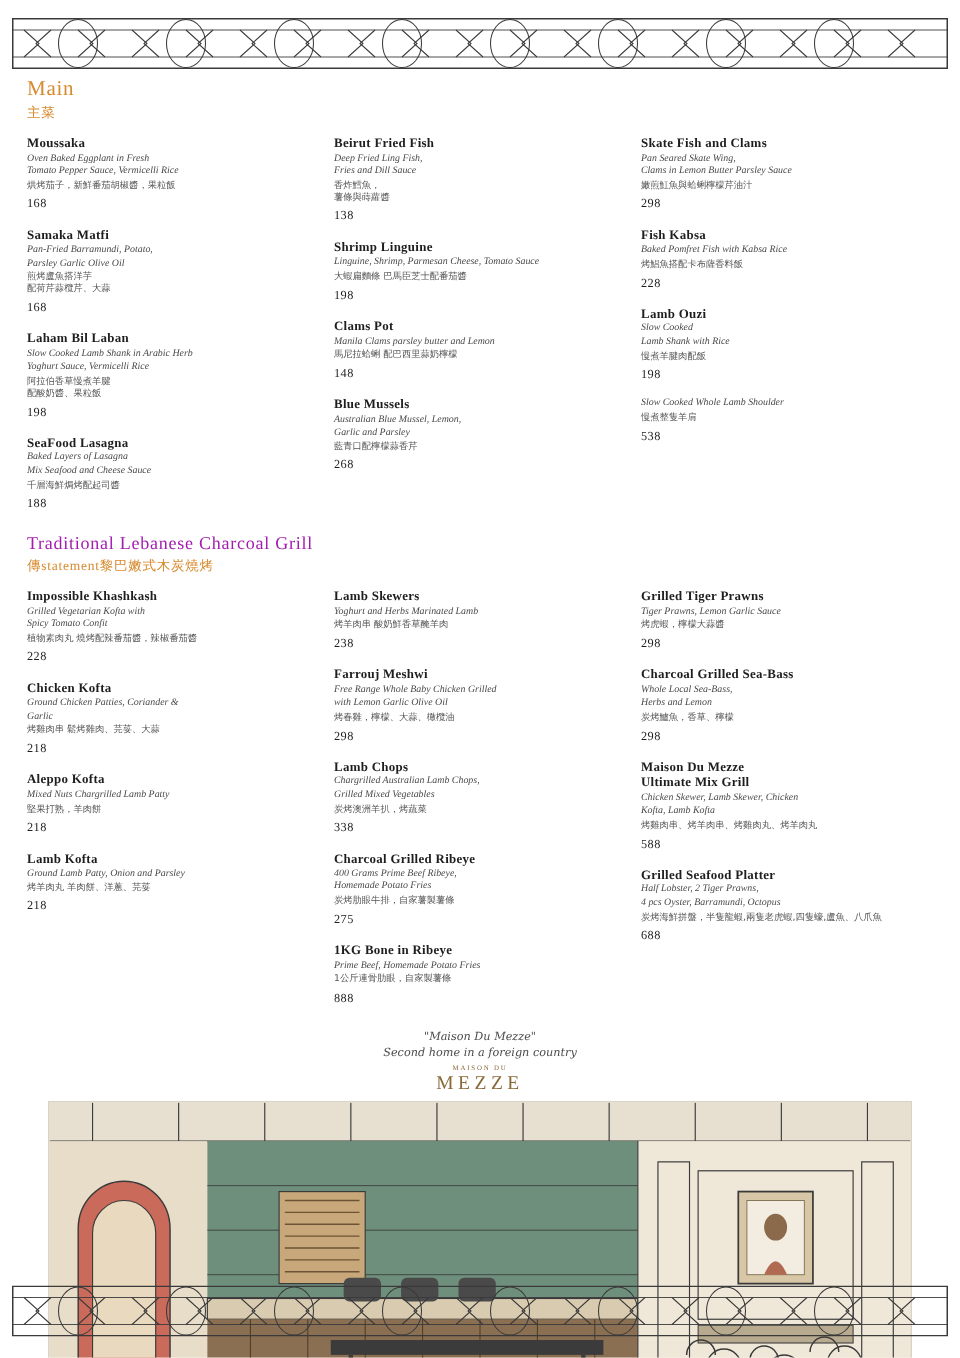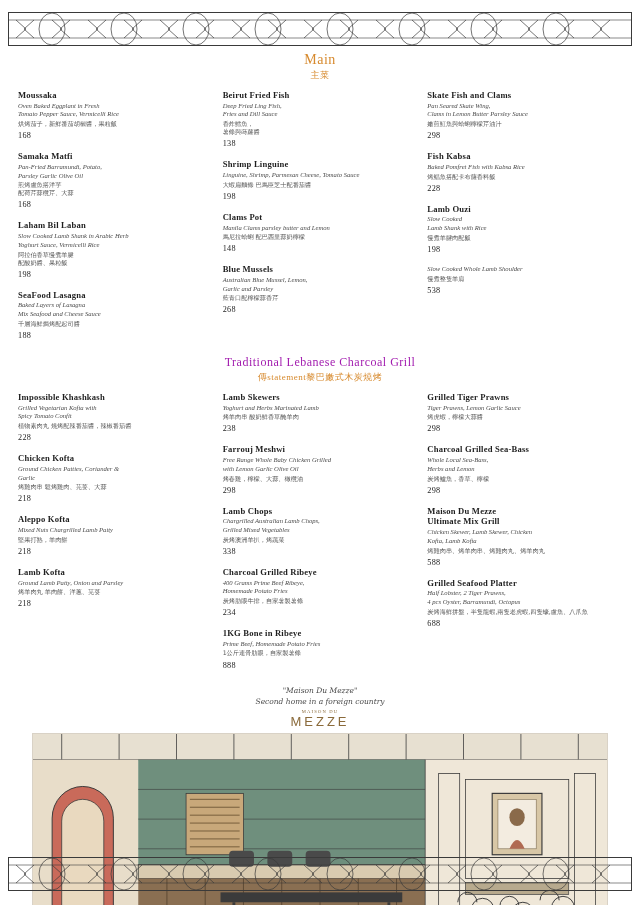--- a/index.html
+++ b/index.html
@@ -25,21 +25,20 @@
   .border-band svg { display:block; width:100%; height:100%; }
 
   
   .page {
     position: absolute;
     top: 52px; left: 0; right: 0; bottom: 52px;
     padding: 0 18px;
   }
 
   .section-title {
-    text-align:center;
     color:#d78a2e;
     font-size: 14px;
     letter-spacing: .5px;
     margin-bottom: 1px;
     font-family: "Liberation Serif", serif;
   }
   .section-title.sub-cn {
     font-size: 9px;
     color:#d78a2e;
     margin-bottom: 8px;
@@ -103,21 +102,21 @@
   .logo-small {
     font-size: 4.6px;
     letter-spacing: 1.2px;
     color:#8a6a3a;
     margin-top: 2px;
   }
   .logo-main {
     font-size: 13px;
     letter-spacing: 3px;
     color:#8a6a3a;
-    font-family: Liberation Sans, sans-serif;
+    font-family: Liberation Serif, serif;
   }
 
   
   .illus {
     margin: 4px 14px 0 14px;
     height: 195px;
     border: 1px solid #d9d2c6;
     background: #efeadd;
     position: relative;
     overflow: hidden;
@@ -323,21 +322,21 @@
         <div class="item">
           <div class="name">Lamb Chops</div>
           <div class="desc">Chargrilled Australian Lamb Chops,<br>Grilled Mixed Vegetables</div>
           <div class="cn">炭烤澳洲羊扒，烤蔬菜</div>
           <div class="price">338</div>
         </div>
         <div class="item">
           <div class="name">Charcoal Grilled Ribeye</div>
           <div class="desc">400 Grams Prime Beef Ribeye,<br>Homemade Potato Fries</div>
           <div class="cn">炭烤肋眼牛排，自家薯製薯條</div>
-          <div class="price">234</div>
+          <div class="price">275</div>
         </div>
         <div class="item">
           <div class="name">1KG Bone in Ribeye</div>
           <div class="desc">Prime Beef, Homemade Potato Fries</div>
           <div class="cn">1公斤連骨肋眼，自家製薯條</div>
           <div class="price">888</div>
         </div>
       </div>
 
       <div>

